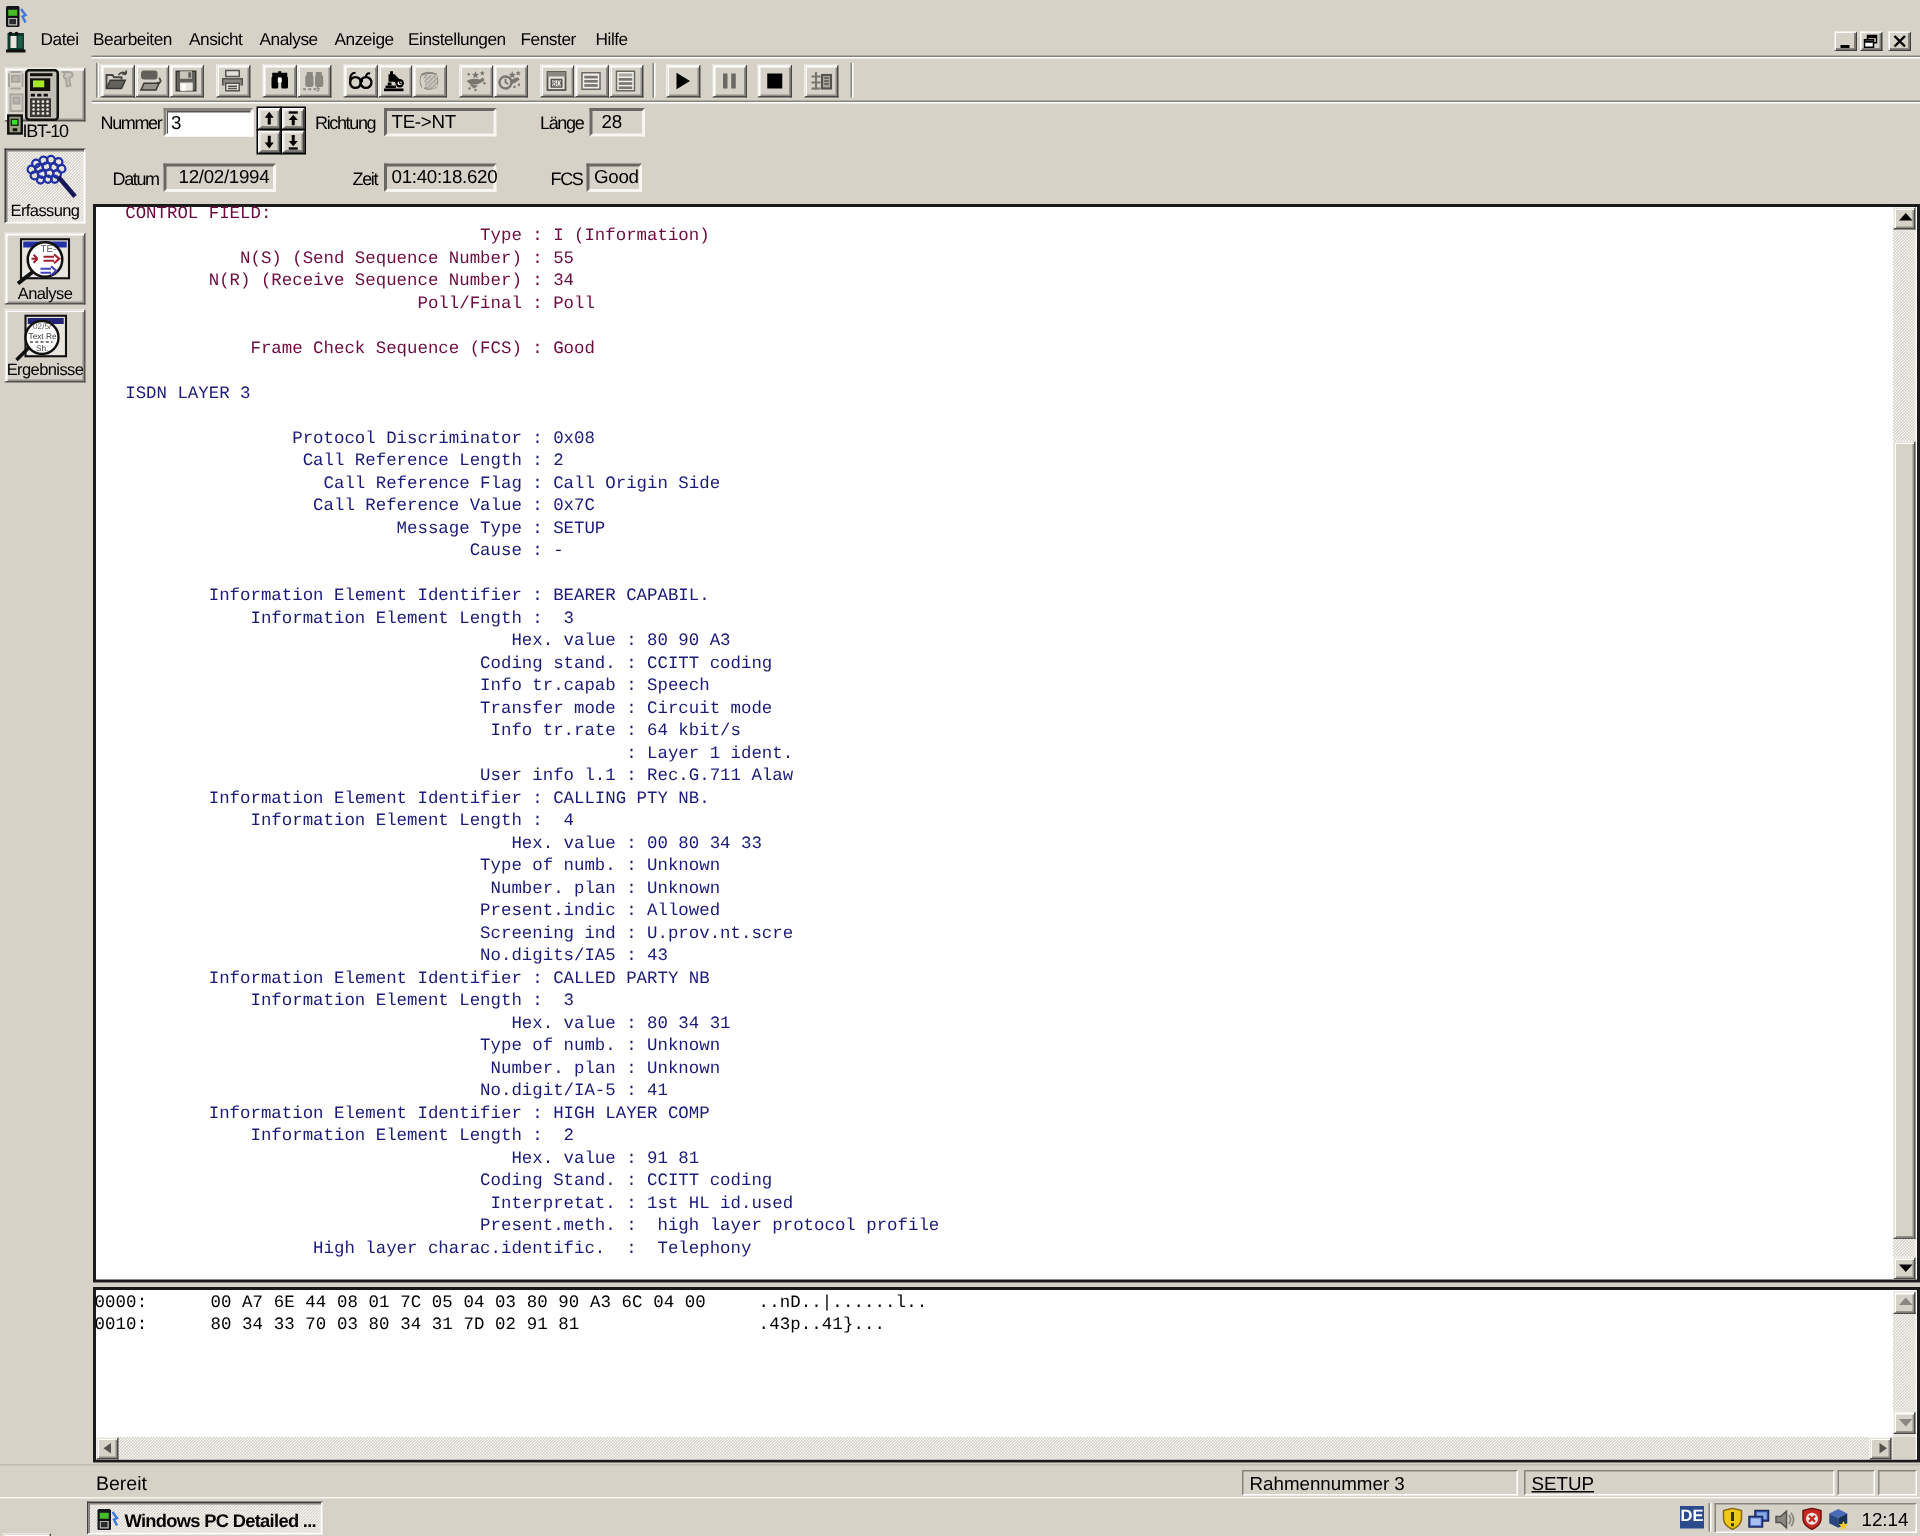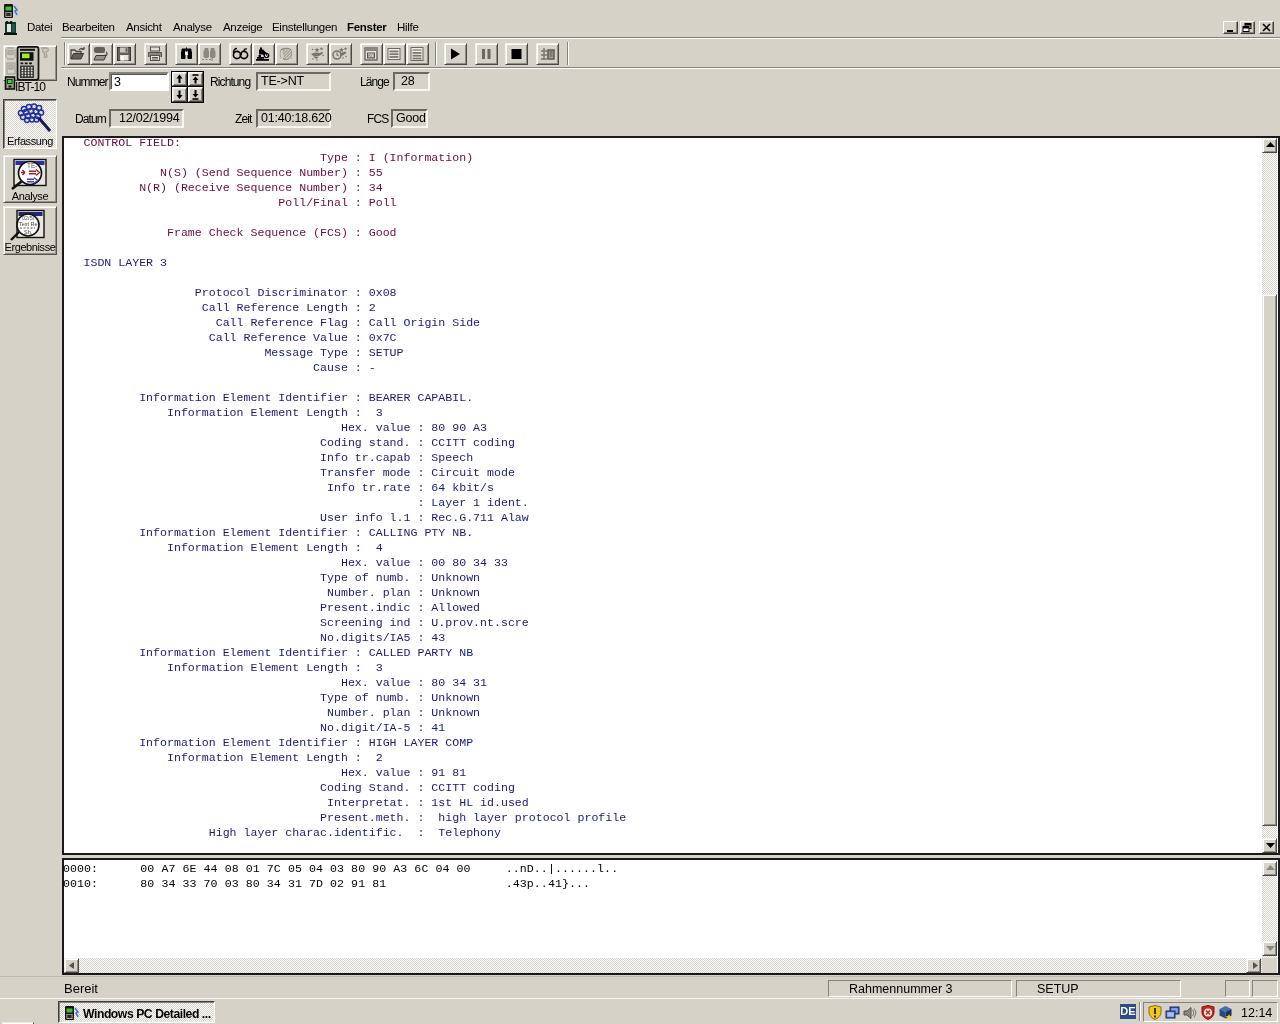--- a/index.html
+++ b/index.html
@@ -57,21 +57,21 @@
 #hexframe { left:62px; top:858px; width:1218px; height:117px; background:#fff; border:2px solid #1A1A1A; }
 #hexpre { position:absolute; left:63px; top:861px; font-family:"Liberation Mono",monospace;
   font-size:11.6px; line-height:15px; letter-spacing:0.07px; color:#000; white-space:pre; }
 
 .sbbtn { position:absolute; width:15px; height:15px; background:#D6D2C8;
   border:1px solid; border-color:#F4F2ED #4A4845 #4A4845 #F4F2ED; box-shadow: inset 1px 1px 0 #FFFFFF, inset -1px -1px 0 #908E88; }
 .sbbtn svg { margin:2px 0 0 2px; }
 
 #statusbar { left:0; top:976px; width:1280px; height:22px; background:#D6D2C8; border-top:1px solid #BDBAB1; }
 .stpanel { position:absolute; top:3px; height:17px; border:1px solid; border-color:#85837C #FFFFFF #FFFFFF #85837C;
-  font-size:12.5px; color:#000; padding:1px 0 0 20px; }
+  font-size:12.5px; color:#000; padding:1px 0 0 4px; }
 
 #taskbar { left:0; top:998px; width:1280px; height:26px; background:#D6D2C8; border-top:1px solid #F8F6F1; }
 .checker { background-image:
   linear-gradient(45deg,#fff 25%,transparent 25%,transparent 75%,#fff 75%),
   linear-gradient(45deg,#fff 25%,transparent 25%,transparent 75%,#fff 75%) !important;
   background-size:2px 2px !important; background-position:0 0,1px 1px !important; }
 </style>
 </head>
 <body>
 <div id="screen">
@@ -96,21 +96,21 @@
           <circle cx="4" cy="2.5" r="1.4" fill="#10100E"></circle>
           <circle cx="8" cy="2.5" r="1.4" fill="#10100E"></circle>
         </svg>
       </div>
     <div class="menuitem" style="left:25px;text-align:center;">Datei</div>
     <div class="menuitem" style="left:60px;">Bearbeiten</div>
     <div class="menuitem" style="left:124px;">Ansicht</div>
     <div class="menuitem" style="left:171px;">Analyse</div>
     <div class="menuitem" style="left:221px;">Anzeige</div>
     <div class="menuitem" style="left:270px;">Einstellungen</div>
-    <div class="menuitem" style="left:345px;font-weight:bold;">Fenster</div>
+    <div class="menuitem" style="left:345px;">Fenster</div>
     <div class="menuitem" style="left:395px;">Hilfe</div>
     <div class="capbtn" style="left:1221px;top:2px;">
         <svg width="12" height="10">
           <rect x="2" y="7" width="6" height="2" fill="#000"></rect>
         </svg>
       </div>
     <div class="capbtn" style="left:1238px;top:2px;">
         <svg width="12" height="10">
           <rect x="3" y="0.5" width="6" height="5" fill="none" stroke="#000"></rect>
           <rect x="3" y="1" width="6" height="1.5" fill="#000"></rect>
@@ -549,21 +549,21 @@
   <div class="sbbtn" style="left:1246px;top:958px;">
       <svg width="11" height="9">
         <path d="M9 4.5 L4 1 L4 8 Z" fill="#55534E"></path>
       </svg>
     </div>
   <div class="abs" style="left:1262px;top:958px;width:15px;height:15px;background:#D6D2C8;"></div>
 
   <div id="statusbar" class="abs">
     <div class="abs" style="left:64px;top:4px;font-size:13px;">Bereit</div>
     <div class="stpanel" style="left:828px;width:184px;">Rahmennummer 3</div>
-    <div class="stpanel" style="left:1016px;width:165px;">SETUP</div>
+    <div class="stpanel" style="left:1016px;width:207px;text-decoration:underline;">SETUP</div>
     <div class="stpanel" style="left:1225px;width:25px;"></div>
     <div class="stpanel" style="left:1252px;width:26px;"></div>
   </div>
 
   <div id="taskbar" class="abs">
 
     <div class="abs raised2" style="left:2px;top:3px;width:32px;height:20px;margin-top:20px;">
       <svg width="16" height="14" style="position:absolute;left:3px;top:2px;">
         <g transform="skewY(-6)">
             <rect x="1" y="3" width="6" height="5" fill="#D83C28"></rect>

